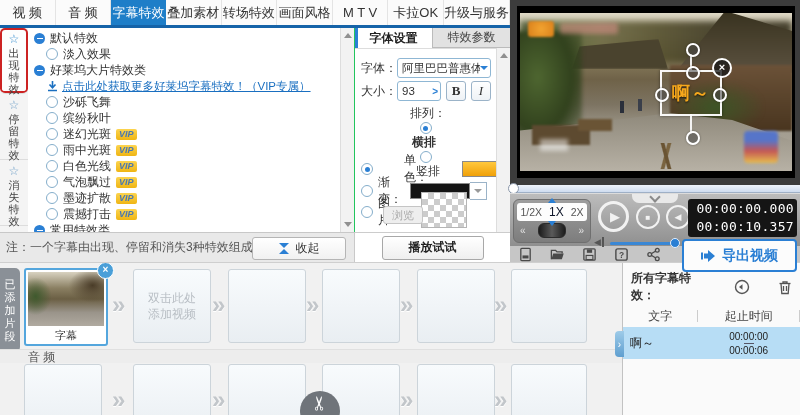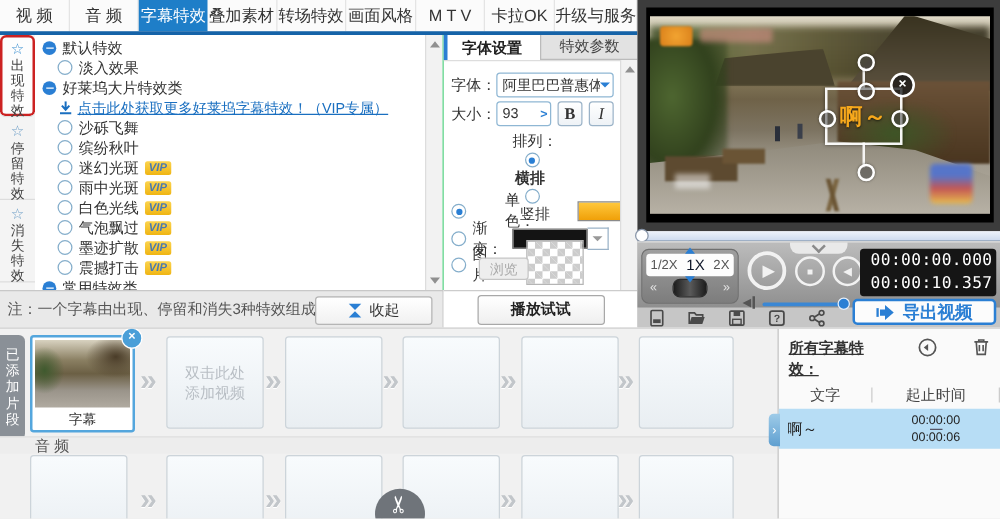--- a/index.html
+++ b/index.html
@@ -145,21 +145,21 @@
   .play-btn{left:88px;top:7px;width:31px;height:31px;font-size:13px;padding-left:3px;}
   .small-btn{width:24px;height:24px;border-width:2.5px;font-size:8px;top:11px;}
   .vol-icon{position:absolute;left:84px;top:43px;color:#555;font-size:9px;border-right:2px solid #555;padding-right:1px;line-height:10px;}
   .vol-track{position:absolute;left:100px;top:48px;width:70px;height:3px;background:#3a87d4;border-radius:2px;}
   .vol-knob{position:absolute;left:160px;top:44px;width:10px;height:10px;border-radius:50%;background:#2a7fd4;border:1px solid #e8f0fa;box-sizing:border-box;}
   .time-box{position:absolute;left:178px;top:5px;width:109px;height:38px;background:#151515;border-radius:3px;color:#fff;
             font-family:"DejaVu Sans Mono","Liberation Mono",monospace;font-size:13px;line-height:18px;text-align:right;
             padding:1px 3px 0 0;box-sizing:border-box;letter-spacing:.3px;}
   .tool-icons{position:absolute;left:0;top:61px;width:172px;height:16px;}
   .ticon{position:absolute;top:0;width:18px;height:16px;display:flex;align-items:center;justify-content:center;}
-  .export-btn{position:absolute;left:172px;top:54px;width:115px;height:21px;background:#fcfcfc;border:2px solid #2a7fd4;border-radius:4px;
+  .export-btn{position:absolute;left:172px;top:54px;width:115px;height:33px;background:#fcfcfc;border:2px solid #2a7fd4;border-radius:4px;
             display:flex;align-items:center;justify-content:center;gap:5px;color:#2a7fd4;font-weight:bold;font-size:14px;box-sizing:border-box;z-index:5;}
 
   
   .bottom{position:absolute;left:0;top:262px;width:800px;height:153px;background:#f1f1f1;border-top:1px solid #cfcfcf;box-sizing:border-box;overflow:hidden;}
   .added-tab{position:absolute;left:0;top:5px;width:20px;height:84px;background:#8a9097;border-radius:0 5px 5px 0;
              display:flex;align-items:center;justify-content:center;}
   .added-tab .vlabel{width:12px;color:#fff;font-size:11px;line-height:13px;text-align:center;word-break:break-all;}
   .cell{position:absolute;width:78px;height:74px;border:1px solid #ccd4da;border-radius:3px;
         background:linear-gradient(#f8fbfd,#e9eef2);box-sizing:border-box;}
   .thumb-cell{left:24px;top:5px;width:84px;height:78px;background:#fff;border:2px solid #54a6dd;border-radius:3px;}
@@ -177,21 +177,21 @@
   .audio-band{position:absolute;left:0;top:86px;width:622px;height:13px;background:#ededed;border-top:1px solid #e0e0e0;}
   .audio-label{position:absolute;left:28px;top:86px;font-size:12px;color:#555;}
   .scissors{position:absolute;left:300px;top:128px;width:40px;height:40px;border-radius:50%;background:#6f747a;
             display:flex;align-items:flex-start;justify-content:center;color:#fff;}
   .scissors span{font-size:19px;transform:rotate(-90deg);margin-top:1px;}
 
   
   .sub-panel{position:absolute;left:622px;top:0;width:178px;height:153px;background:#fafafa;border-left:1px solid #c2c2c2;box-sizing:border-box;}
   .expand-handle{position:absolute;left:-8px;top:68px;width:9px;height:26px;background:linear-gradient(#9ecbe8,#5f9fd0);
             border-radius:4px 0 0 4px;color:#fff;font-size:10px;display:flex;align-items:center;justify-content:center;}
-  .sub-header{display:flex;padding:7px 8px 3px;gap:28px;text-decoration:underline;}
+  .sub-header{display:flex;align-items:center;padding:7px 8px 3px;gap:28px;}
   .sub-title{font-weight:bold;font-size:12px;color:#333;flex:1;}
   .sub-cols{display:flex;align-items:center;height:18px;font-size:12px;color:#444;}
   .sub-col1{width:42%;text-align:center;}
   .sub-col2{flex:1;text-align:center;}
   .col-sep{width:1px;height:12px;background:#ccc;}
   .sub-row{display:flex;align-items:center;height:32px;background:#b7ddf5;margin-top:2px;}
   .sr-text{width:42%;padding-left:7px;box-sizing:border-box;font-size:12px;color:#222;}
   .sr-times{flex:1;display:flex;flex-direction:column;align-items:center;font-size:10px;line-height:11px;color:#222;}
   .sr-dash{width:10px;height:1px;background:#556;margin:1px 0;}
 </style>

